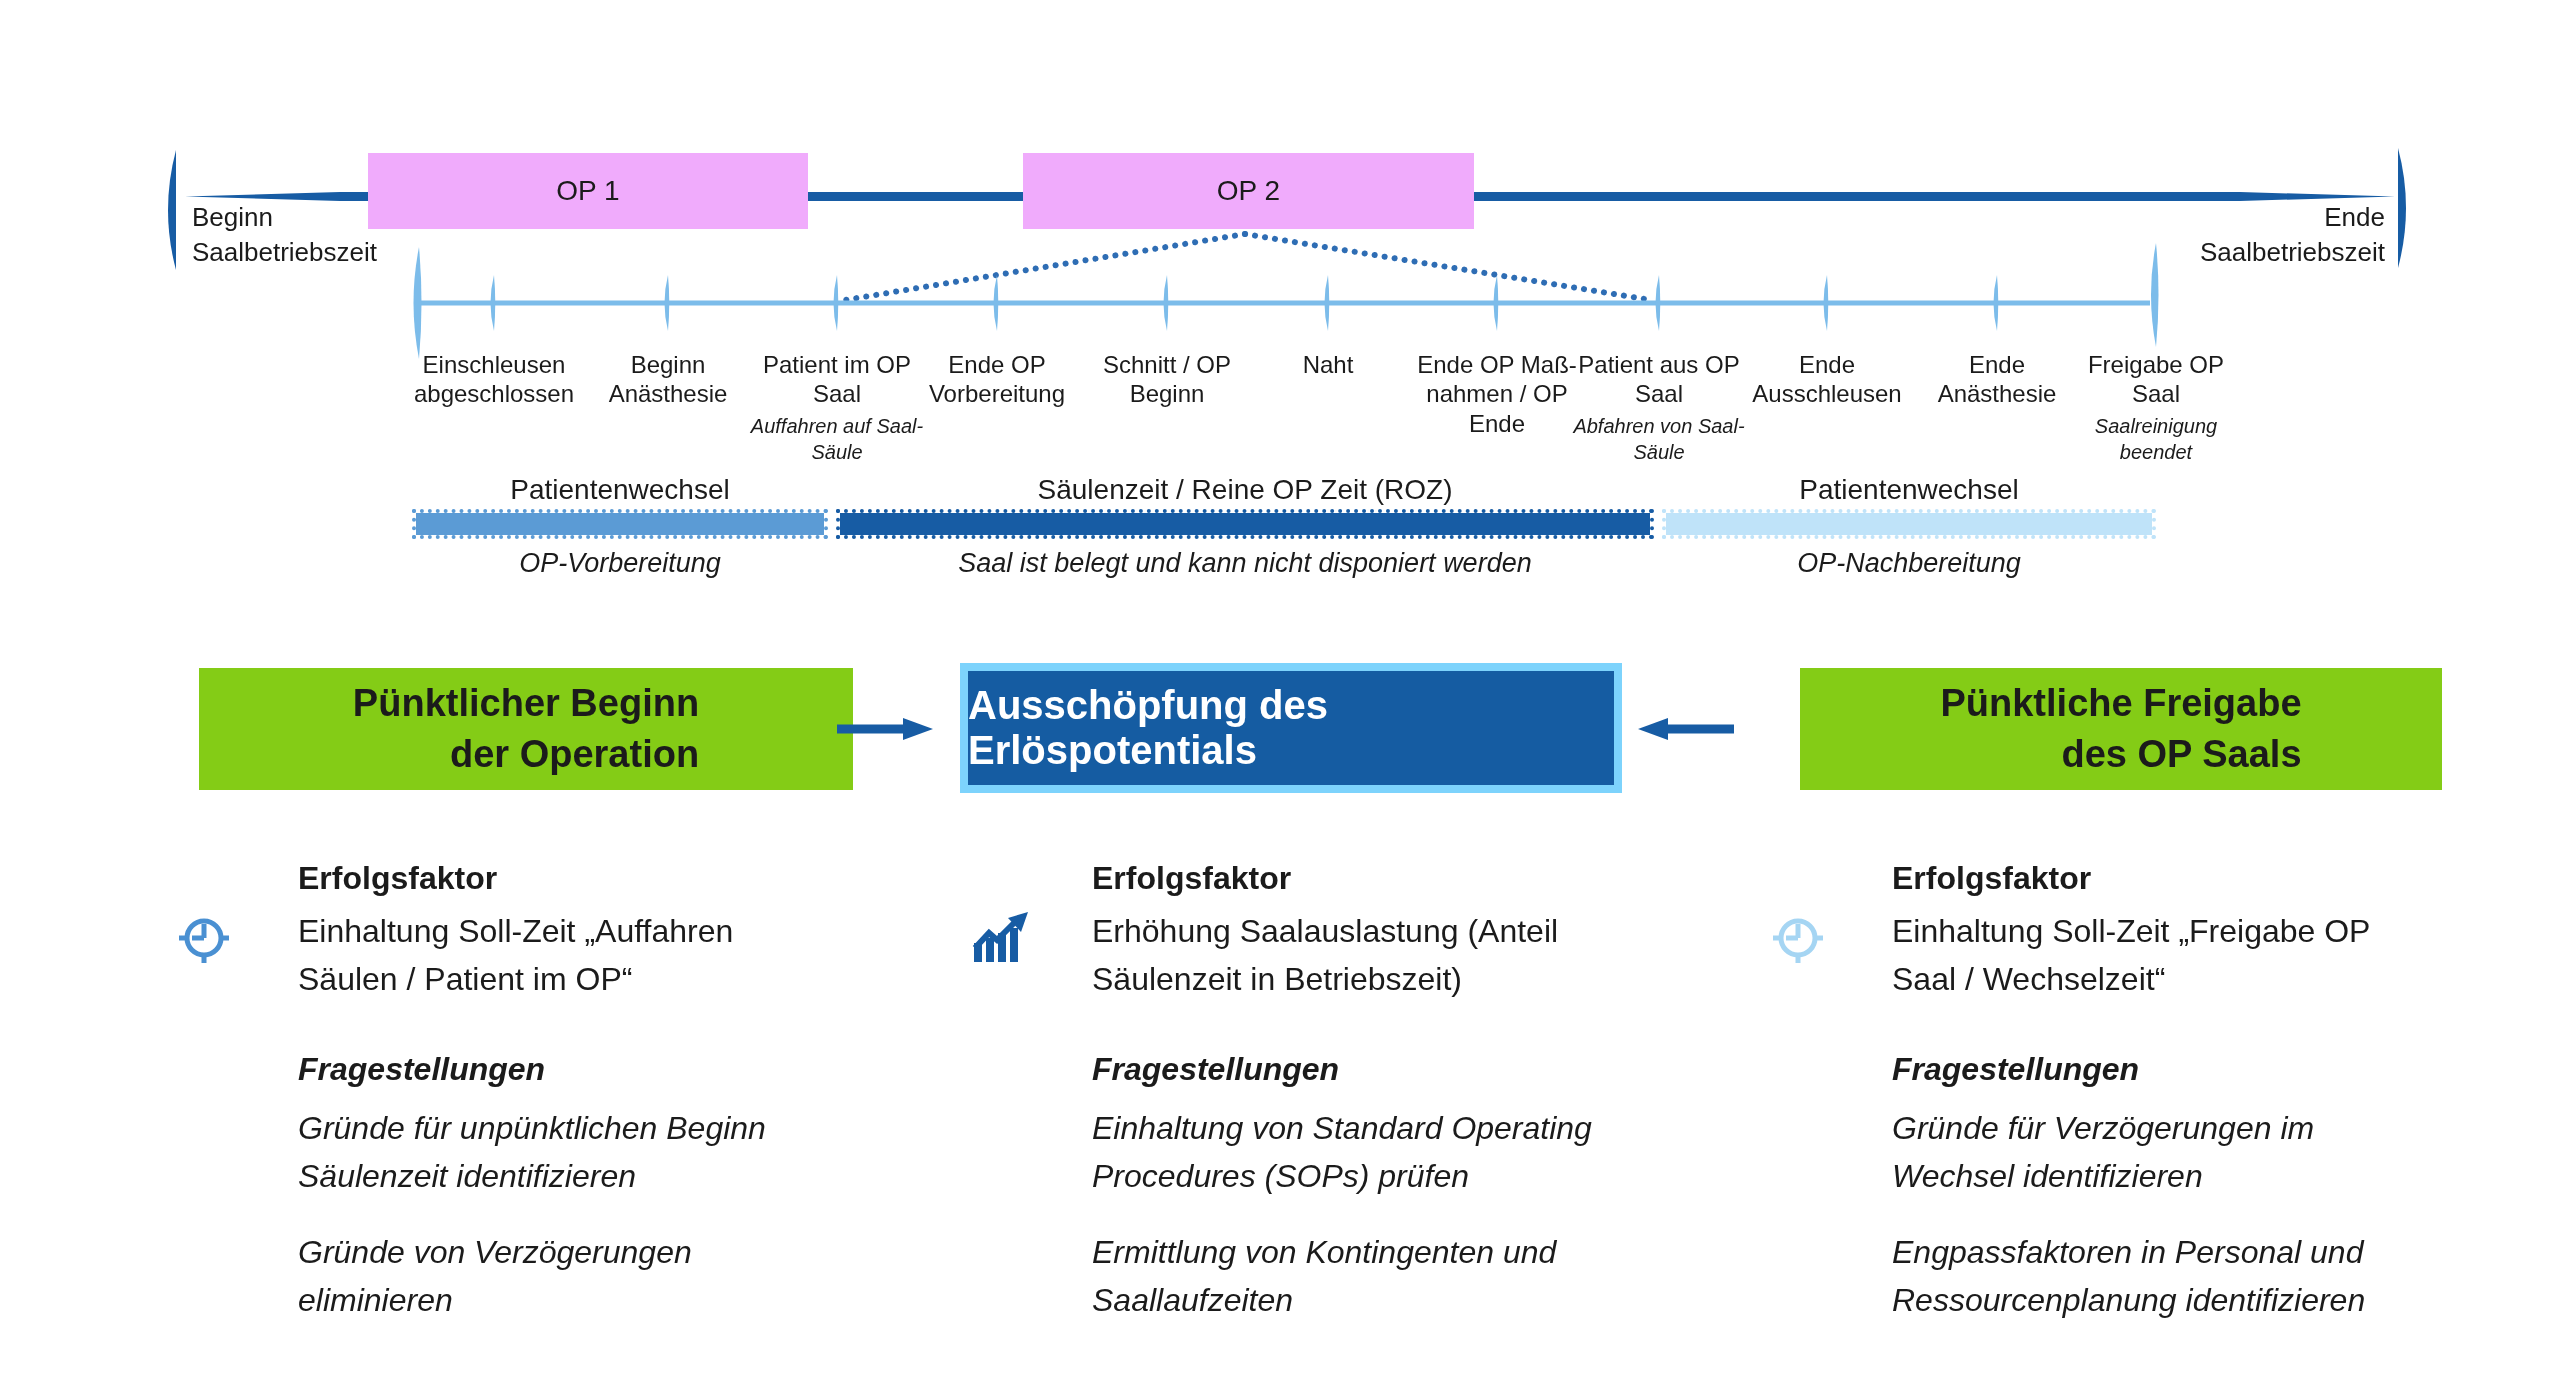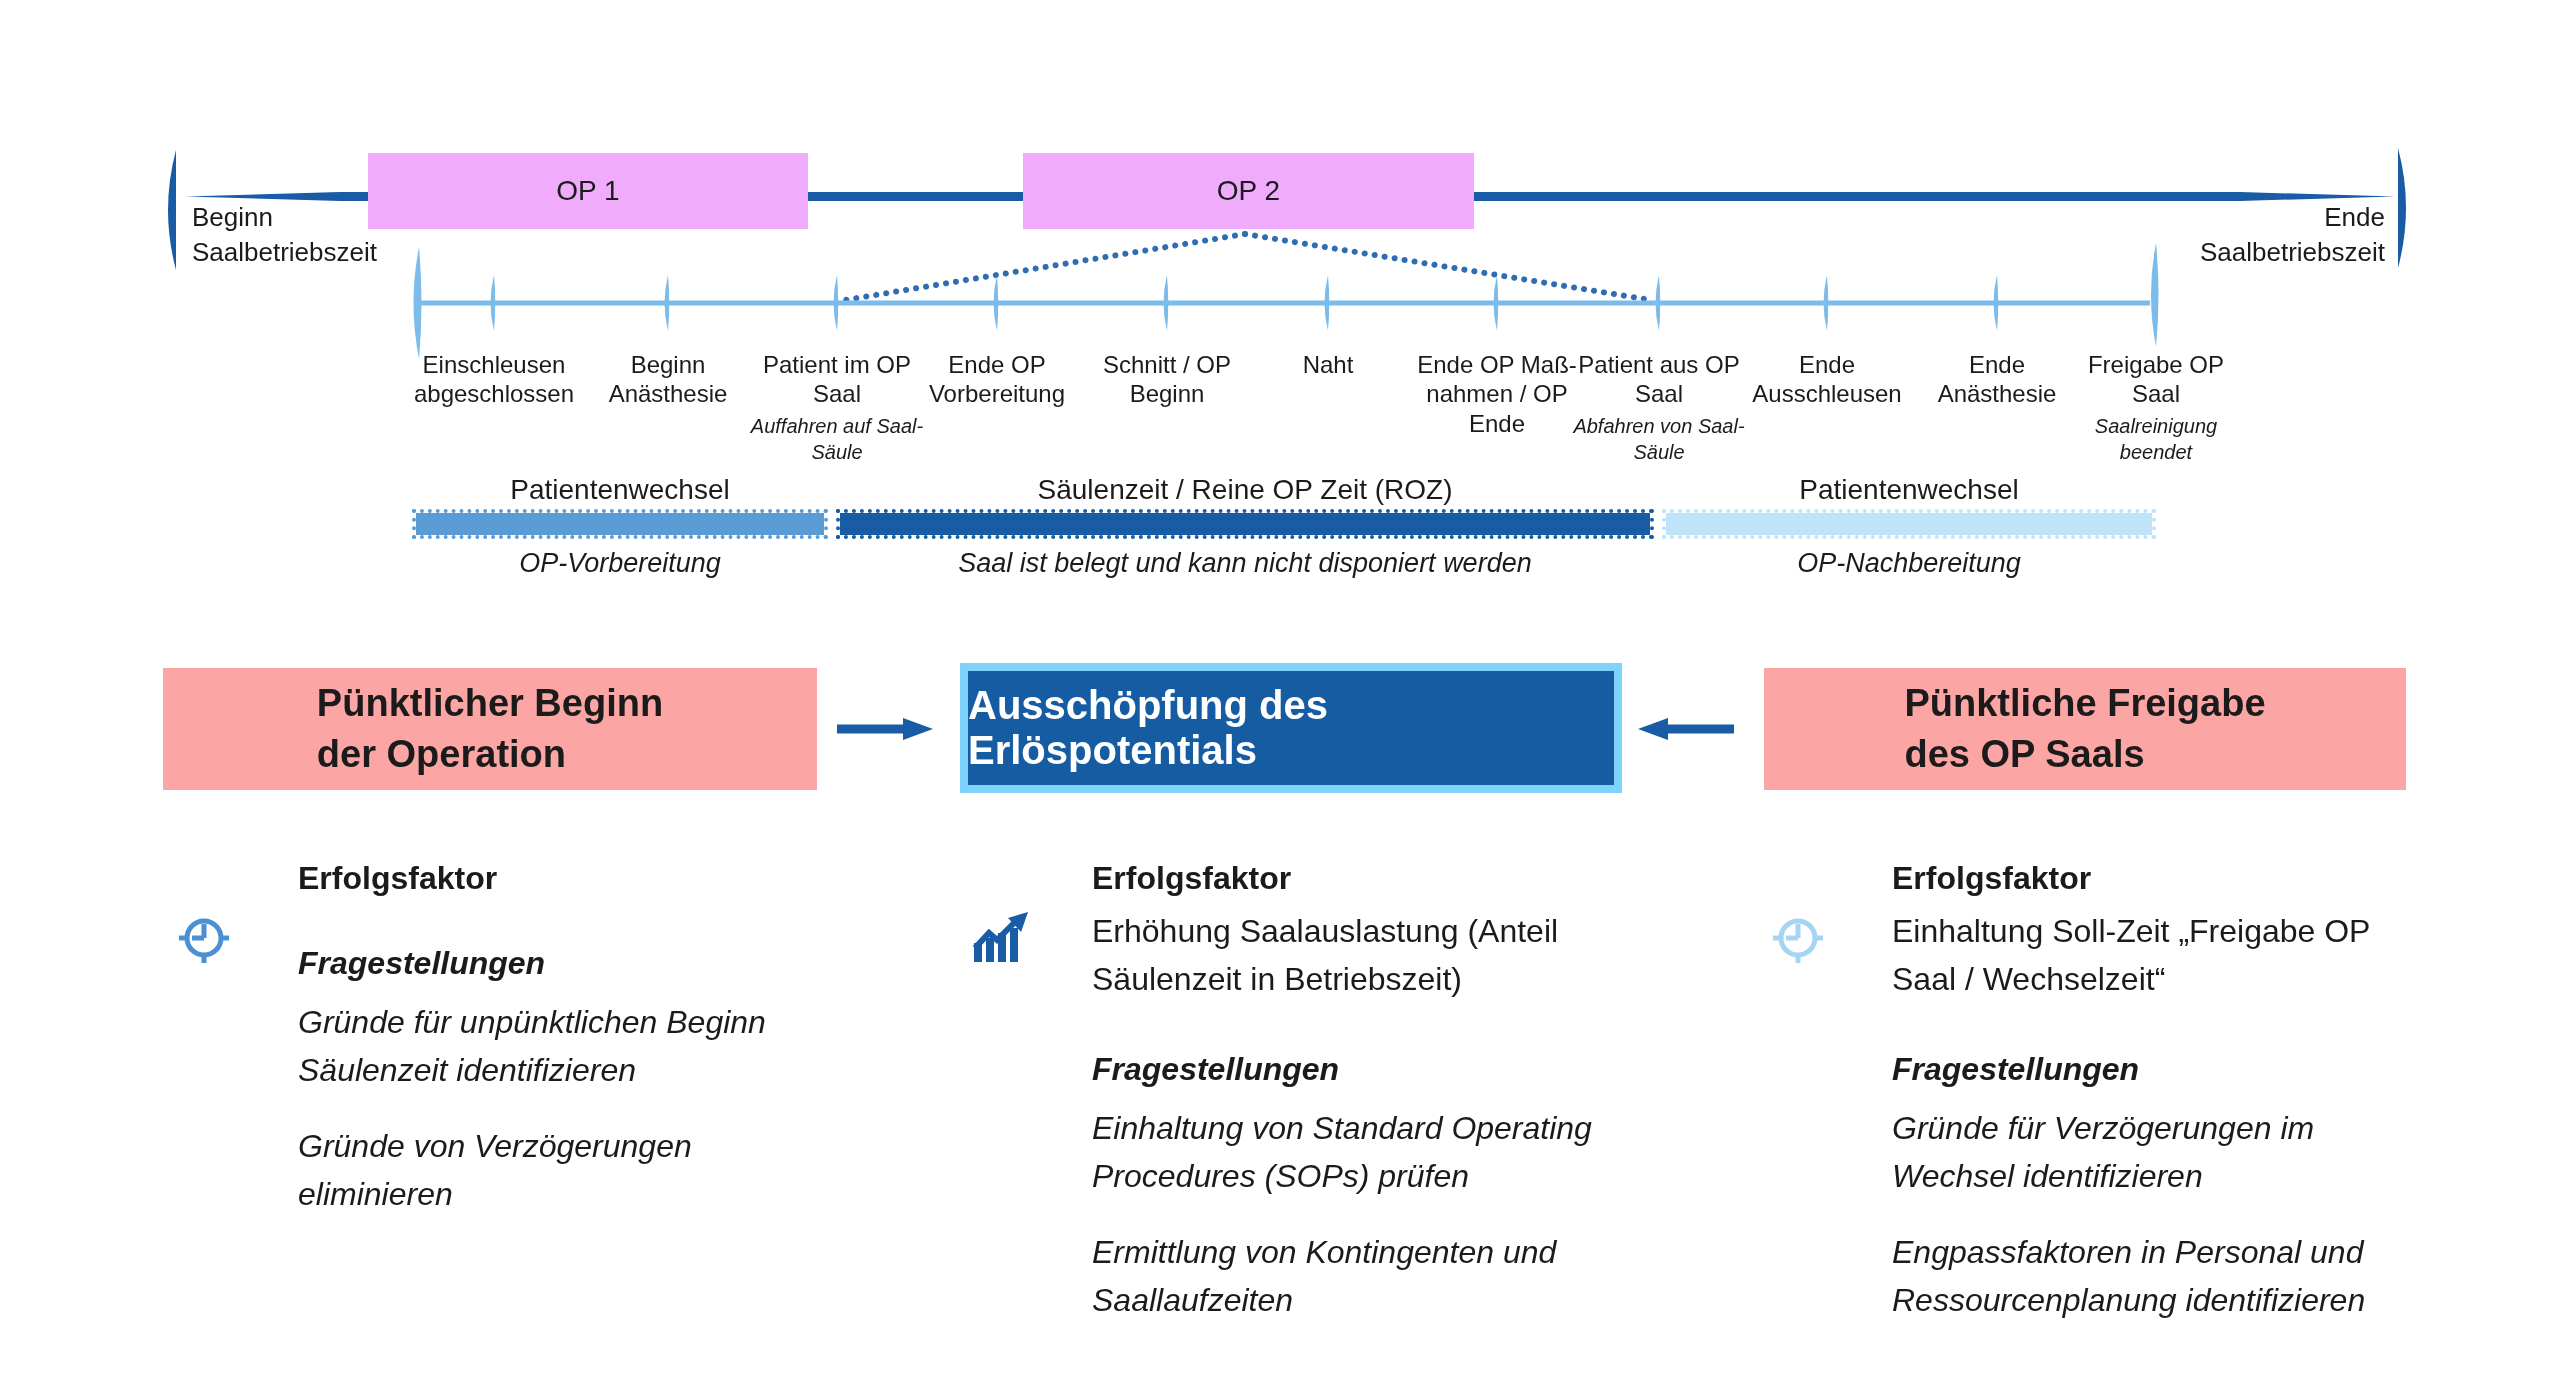--- a/index.html
+++ b/index.html
@@ -19,22 +19,22 @@
 
   
   .bar{box-sizing:border-box;height:30px;border:4px dotted;background-clip:padding-box;}
   .bar1{border-color:#5B9BD5;background-color:#5B9BD5;}
   .bar2{border-color:#175CA4;background-color:#175CA4;}
   .bar3{border-color:#BFE3F9;background-color:#BFE3F9;}
   .phase-label{font-size:28px;text-align:center;}
   .phase-sub{font-size:27px;font-style:italic;text-align:center;}
 
   
-  .flow-gray{background:#fca5a5;display:flex;align-items:center;justify-content:center;
-             text-align:left;font-size:38px;font-weight:bold;line-height:1.35;}
+  .flow-gray{background:#84cc16;display:flex;align-items:center;justify-content:center;
+             text-align:right;font-size:38px;font-weight:bold;line-height:1.35;margin-left:36px;}
   .flow-center-outer{background:#7dd3fc;}
   .flow-center-inner{position:absolute;inset:8px;background:#155CA2;color:#ffffff;
              display:flex;align-items:center;justify-content:center;font-size:40px;font-weight:bold;}
 
   
   .col{display:grid;grid-template-columns:88px 1fr;gap:32px;}
   .col .icon-cell{margin-top:52px;}
   .col-heading{font-size:32px;font-weight:bold;margin:0 0 10px 0;}
   .col-text{font-size:32px;line-height:1.5;margin:0;max-width:510px;}
   .q-heading{font-size:32px;font-weight:bold;font-style:italic;margin:48px 0 16px 0;}
@@ -156,20 +156,21 @@
   <div class="abs col" style="left:178px;top:860px;width:660px;">
     <div class="icon-cell">
       <svg width="52" height="52" viewBox="0 0 52 52">
         <circle cx="26" cy="26" r="17" fill="none" stroke="#4A90D2" stroke-width="5"></circle>
         <path d="M26,26 V12 M26,26 H14" stroke="#4A90D2" stroke-width="5" fill="none"></path>
         <path d="M1,26 h6 M45,26 h6 M26,45 v6" stroke="#4A90D2" stroke-width="5" fill="none"></path>
       </svg>
     </div>
     <div>
       <p class="col-heading">Erfolgsfaktor</p>
+      <p class="col-text">Einhaltung Soll-Zeit „Auffahren Säulen / Patient im OP“</p>
       <p class="q-heading">Fragestellungen</p>
       <p class="q-item">Gründe für unpünktlichen Beginn Säulenzeit identifizieren</p>
       <p class="q-item">Gründe von Verzögerungen eliminieren</p>
     </div>
   </div>
 
   <div class="abs col" style="left:972px;top:860px;width:680px;">
     <div class="icon-cell">
       <svg width="58" height="54" viewBox="0 0 58 54">
         <rect x="2" y="31" width="8" height="19" fill="#175CA4"></rect>

